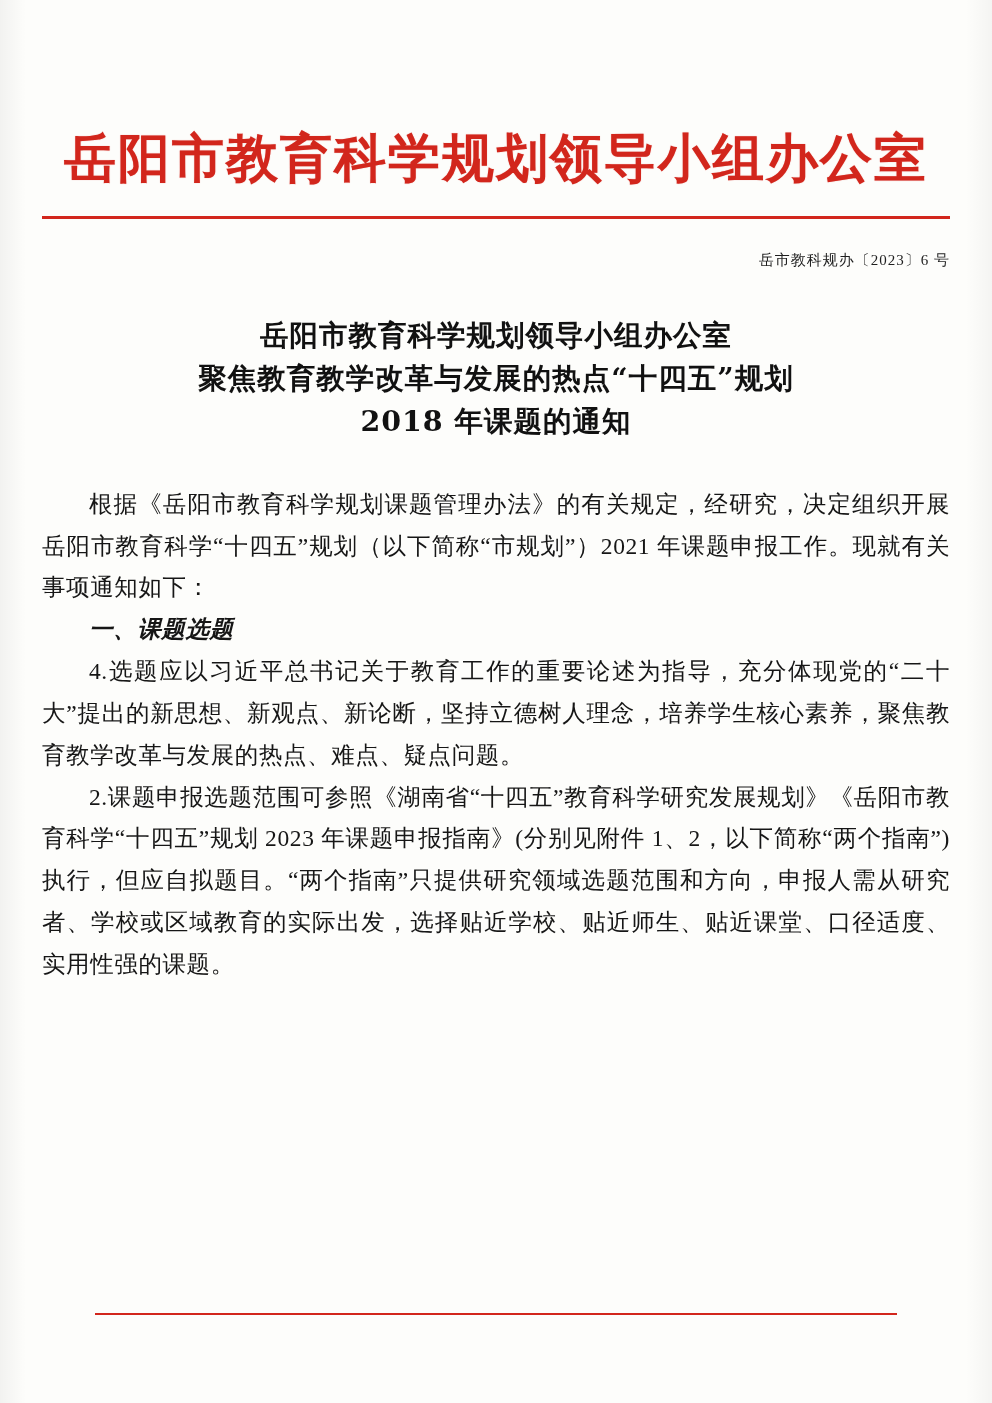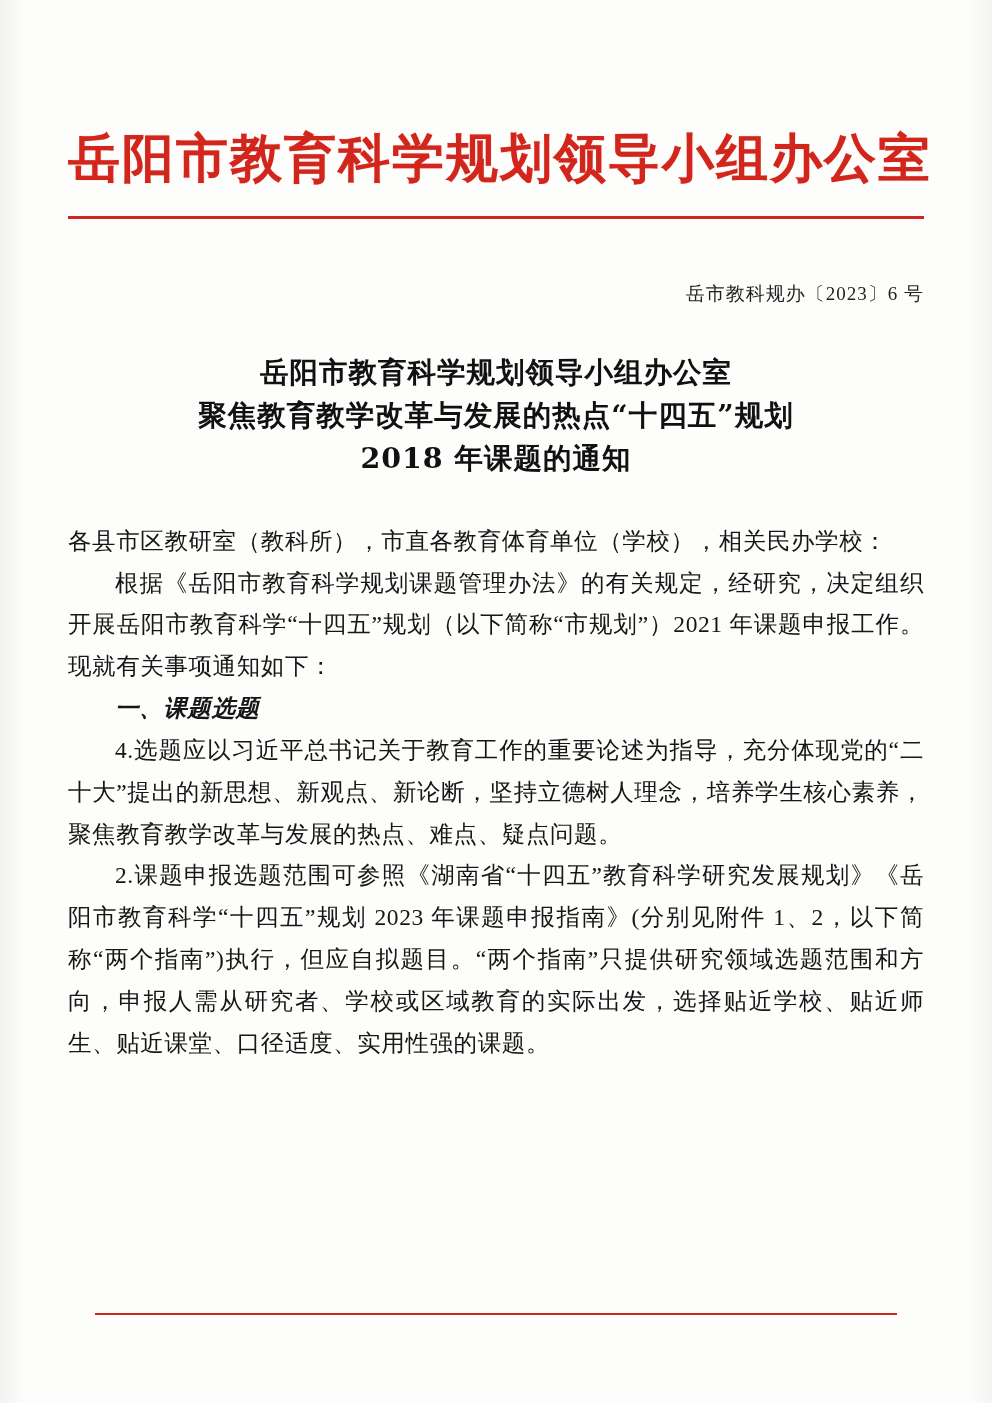--- a/index.html
+++ b/index.html
@@ -14,21 +14,21 @@
     color: #1a1a1a;
     position: relative;
     overflow: hidden;
   }
   .page {
     position: relative;
     width: 992px;
     height: 1403px;
     background: #fdfdfb;
     box-sizing: border-box;
-    padding: 0 68px;
+    padding: 0 42px;
   }
 
   
   .masthead {
     text-align: center;
     padding-top: 128px;
   }
   .masthead-title {
     color: #d2261c;
     font-family: "DejaVu Serif", "Liberation Serif", serif;
@@ -41,23 +41,23 @@
   }
   .masthead-rule {
     margin: 28px 0 0 0;
     height: 3px;
     background: #d2261c;
     width: 100%;
   }
 
   
   .doc-number {
-    margin-top: 62px;
+    margin-top: 32px;
     text-align: right;
-    font-size: 19px;
+    font-size: 15px;
     letter-spacing: 1px;
     color: #1f1f1f;
     font-family: "Liberation Serif", "DejaVu Serif", serif;
   }
 
   
   .headline {
     margin-top: 44px;
     text-align: center;
     font-weight: bold;
@@ -126,21 +126,20 @@
 
   <div class="doc-number">岳市教科规办〔2023〕6 号</div>
 
   <div class="headline">
     <div>岳阳市教育科学规划领导小组办公室</div>
     <div>聚焦教育教学改革与发展的热点“十四五”规划</div>
     <div>2018 年课题的通知</div>
   </div>
 
   <div class="body-text">
-    <p>各县市区教研室（教科所），市直各教育体育单位（学校），相关民办学校：</p>
     <p class="indent2">根据《岳阳市教育科学规划课题管理办法》的有关规定，经研究，决定组织开展岳阳市教育科学“十四五”规划（以下简称“市规划”）2021 年课题申报工作。现就有关事项通知如下：</p>
     <p class="section-head">一、课题选题</p>
     <p class="indent2">4.选题应以习近平总书记关于教育工作的重要论述为指导，充分体现党的“二十大”提出的新思想、新观点、新论断，坚持立德树人理念，培养学生核心素养，聚焦教育教学改革与发展的热点、难点、疑点问题。</p>
     <p class="indent2">2.课题申报选题范围可参照《湖南省“十四五”教育科学研究发展规划》《岳阳市教育科学“十四五”规划 2023 年课题申报指南》(分别见附件 1、2，以下简称“两个指南”)执行，但应自拟题目。“两个指南”只提供研究领域选题范围和方向，申报人需从研究者、学校或区域教育的实际出发，选择贴近学校、贴近师生、贴近课堂、口径适度、实用性强的课题。</p>
   </div>
 
   <div class="bottom-rule"></div>
 </div>
 
 </body></html>

